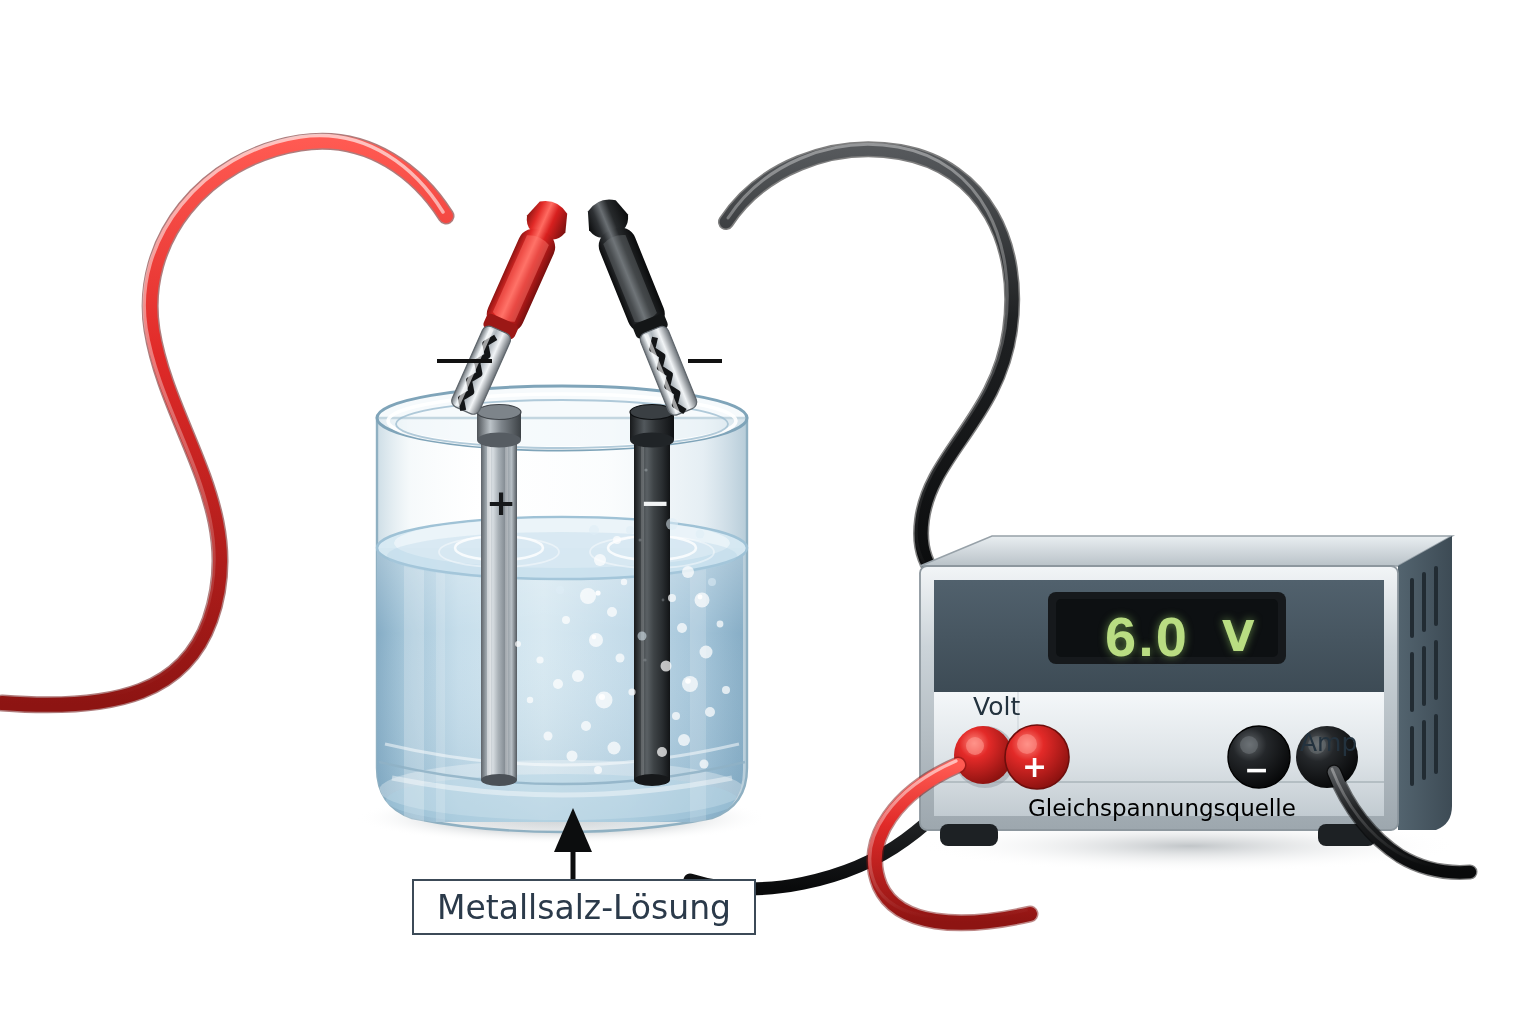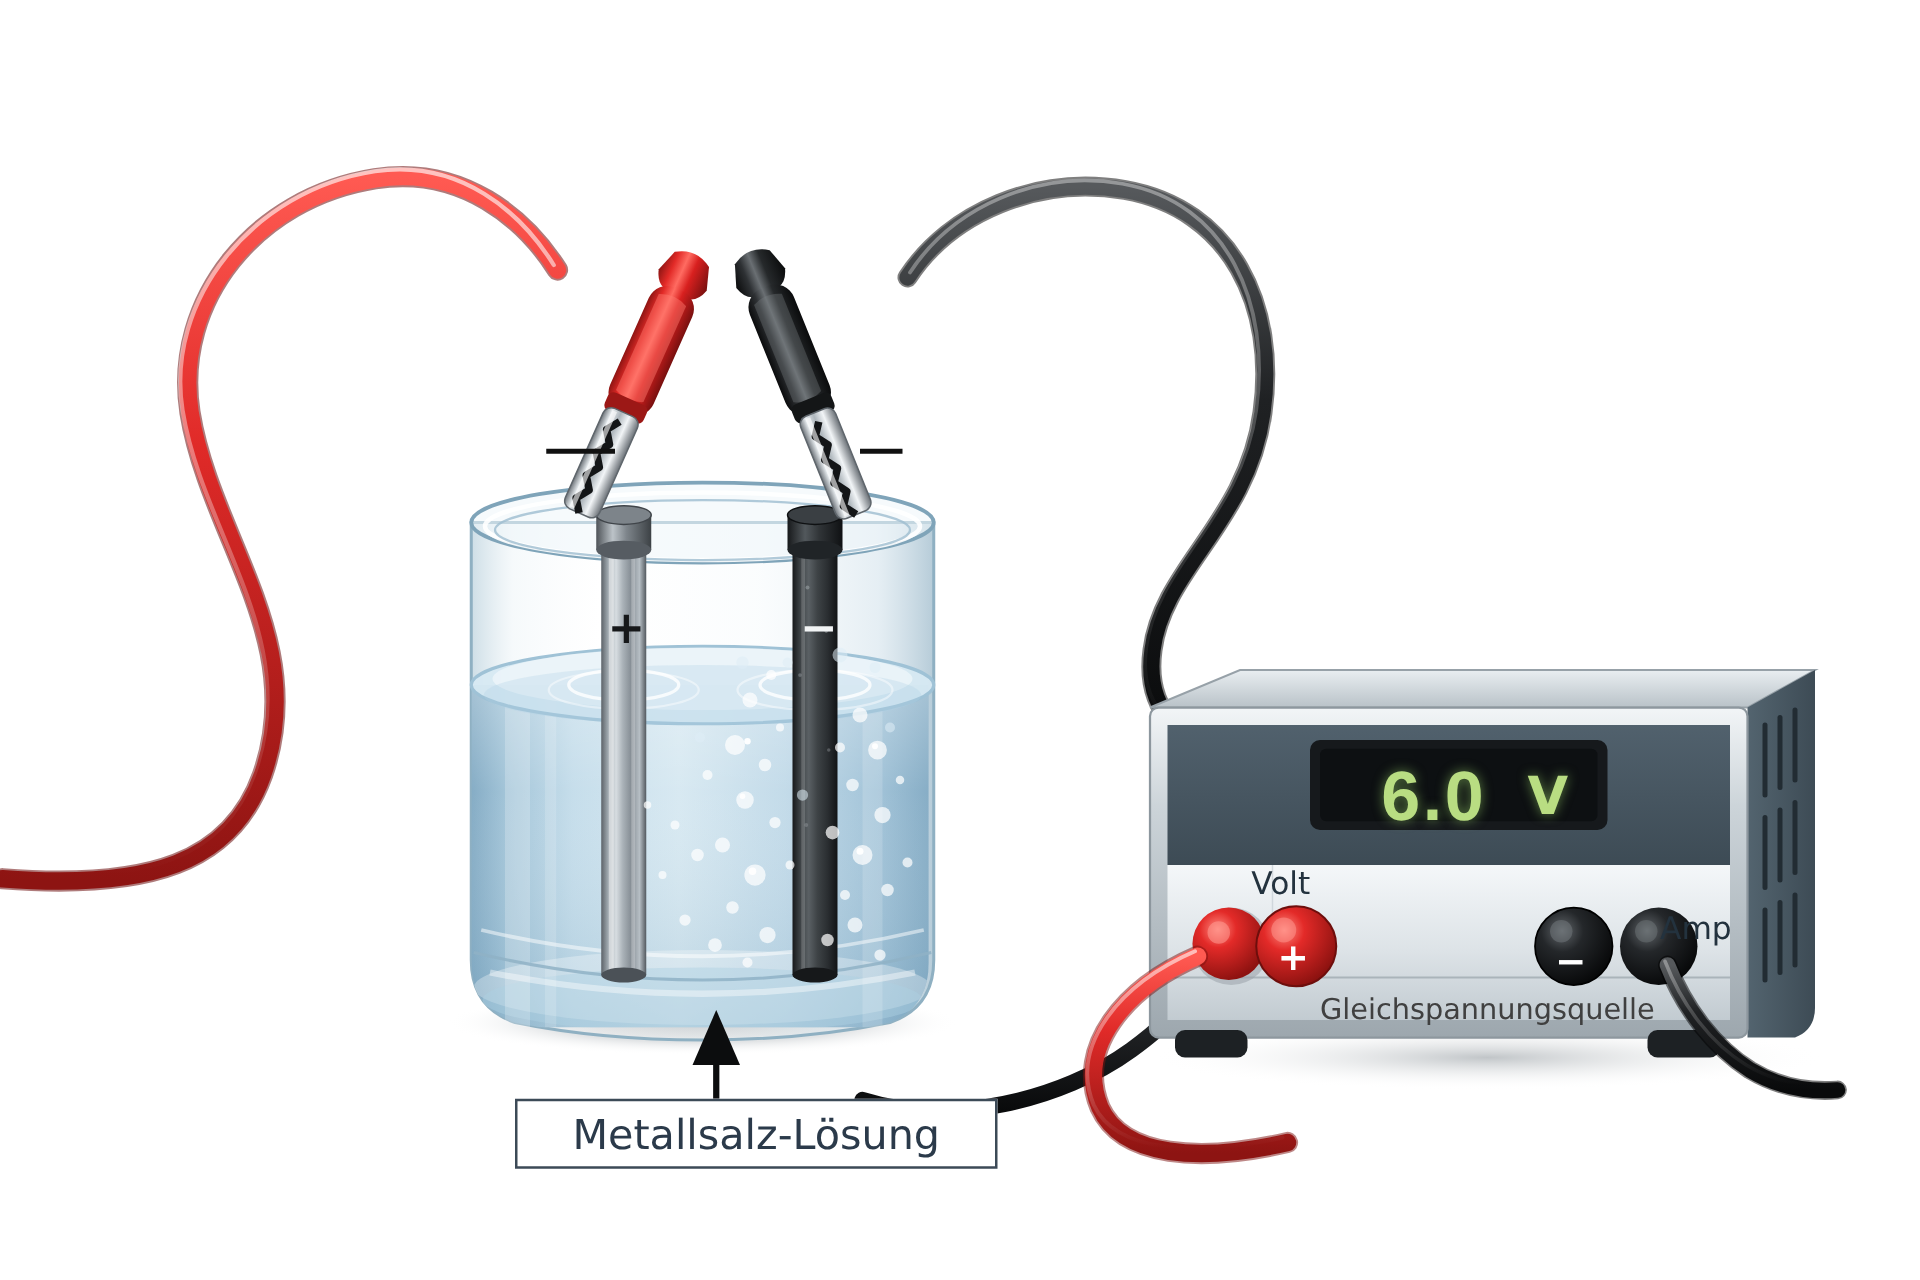--- a/index.html
+++ b/index.html
@@ -7,31 +7,31 @@
   body{width:1536px;height:1024px;overflow:hidden;
        font-family:"Liberation Sans","DejaVu Sans",sans-serif;}
   #stage{position:relative;width:1536px;height:1024px;background:#fff;}
   svg.layer{position:absolute;left:0;top:0;width:1536px;height:1024px;}
 
   .lbl{position:absolute;color:#111111;font-size:34px;white-space:nowrap;
        font-family:"DejaVu Sans",sans-serif;letter-spacing:.2px;}
   #anode-label{left:258px;top:341px;}
   #kathode-label{left:728px;top:341px;}
 
-  #caption-box{position:absolute;left:412px;top:879px;width:386px;height:56px;
+  #caption-box{position:absolute;left:412px;top:879px;width:344px;height:56px;
       background:#ffffff;border:2px solid #3c4a57;box-sizing:border-box;
       display:flex;align-items:center;justify-content:center;}
   #caption-text{color:#2b3a4a;font-size:33px;font-family:"DejaVu Sans",sans-serif;
       white-space:nowrap;}
 
   .psu-txt{position:absolute;color:#23323e;font-family:"DejaVu Sans",sans-serif;
-      white-space:nowrap;margin-left:28px;}
+      white-space:nowrap;}
   #volt-label{left:973px;top:692px;font-size:25px;}
   #amp-label{left:1300px;top:728px;font-size:25px;}
-  #psu-name{left:1028px;top:795px;font-size:23px;color:#404040;}
+  #psu-name{left:1028px;top:795px;font-size:23px;color:#000000;}
 
   #display-value{position:absolute;left:1105px;top:604px;font-size:56px;
       color:#b9dd82;font-family:Liberation Sans, sans-serif;font-weight:700;
       letter-spacing:2px;text-shadow:0 0 9px rgba(160,220,110,.55);}
   #display-unit{position:absolute;left:1222px;top:612px;font-size:42px;
       color:#b9dd82;font-family:"DejaVu Sans",sans-serif;font-weight:700;
       text-shadow:0 0 9px rgba(160,220,110,.55);}
 
   .term-sign{position:absolute;color:#ffffff;font-family:"DejaVu Sans",sans-serif;
       font-weight:700;}

